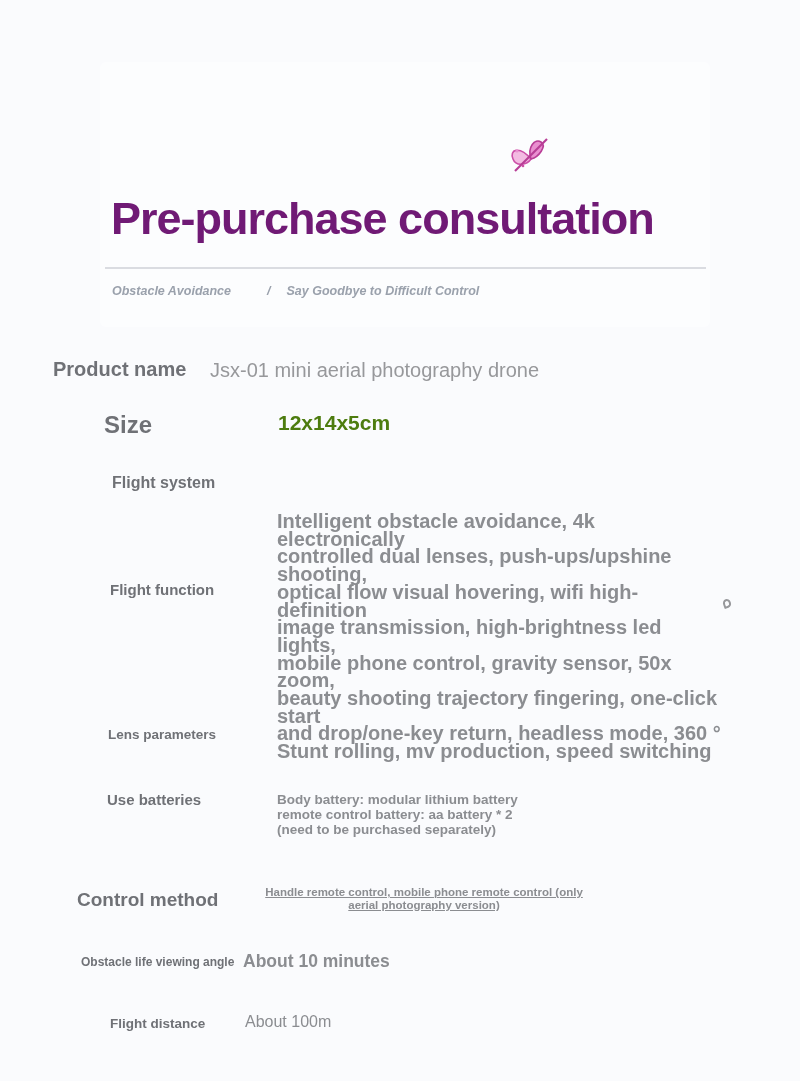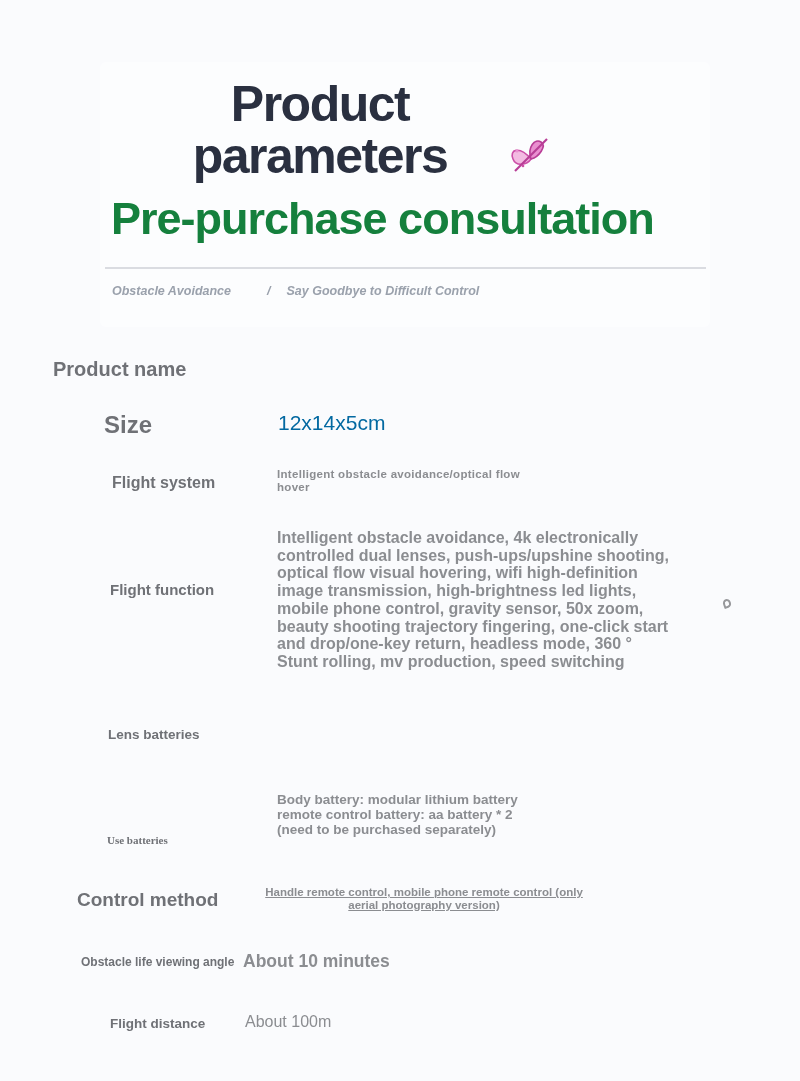--- a/index.html
+++ b/index.html
@@ -18,52 +18,52 @@
   .title{
     position:absolute;left:160px;top:78px;width:320px;
     text-align:center;
     font-size:50px;line-height:52px;font-weight:700;
     letter-spacing:-1.5px;color:#2a3040;
   }
   .butterfly{position:absolute;left:503px;top:131px;}
   .subtitle{
     position:absolute;left:111px;top:195px;
     font-size:45px;line-height:48px;font-weight:700;
-    letter-spacing:-1px;color:#15803d;white-space:nowrap;
+    letter-spacing:-1px;color:#701a75;white-space:nowrap;
   }
   .divider{
     position:absolute;left:105px;top:267px;width:601px;height:2px;
     background:#dadce1;
   }
   .tagline{
     position:absolute;left:112px;top:284px;
     display:flex;align-items:baseline;
     font-size:12.5px;font-weight:700;font-style:italic;color:#9aa1ac;
     white-space:nowrap;
   }
   .tagline .sep{margin:0 16px 0 36px;}
   .lbl{position:absolute;font-weight:700;color:#6f7176;white-space:nowrap;}
   .val{position:absolute;color:#8b8d91;white-space:pre-line;}
   
   .l0{left:53px;top:358px;font-size:20px;}
   .v0{left:210px;top:359px;font-size:20px;font-weight:400;color:#97989b;white-space:nowrap;}
   
   .l1{left:104px;top:411px;font-size:24px;}
-  .v1{left:278px;top:411px;font-size:21px;font-weight:400;color:#0369a1;white-space:nowrap;}
+  .v1{left:278px;top:411px;font-size:21px;font-weight:700;color:#4d7c0f;white-space:nowrap;}
   
   .l2{left:112px;top:474px;font-size:16px;}
   .v2{left:277px;top:468px;font-size:11.5px;font-weight:700;line-height:12.5px;letter-spacing:.3px;}
   
   .l3{left:110px;top:533px;font-size:15px;margin-top:48px;}
-  .v3{left:277px;top:529px;width:445px;font-size:16px;font-weight:700;line-height:17.7px;}
+  .v3{left:277px;top:513px;width:445px;font-size:20px;font-weight:700;line-height:17.7px;}
   
   .l4{left:108px;top:727px;font-size:13.5px;}
   .v4{left:259px;top:724px;font-size:17px;font-weight:700;white-space:nowrap;}
   
-  .l5{left:107px;top:834px;font-size:11px;font-family:Liberation Serif, serif;}
+  .l5{left:107px;top:791px;font-size:15px;}
   .v5{left:277px;top:793px;font-size:13.5px;font-weight:700;line-height:14.8px;}
   
   .l6{left:77px;top:889px;font-size:19px;}
   .v6{left:264px;top:886px;width:320px;font-size:11.5px;font-weight:700;line-height:12.6px;text-align:center;text-decoration:underline;}
   
   .l7{left:81px;top:955px;font-size:12px;}
   .v7{left:243px;top:951px;font-size:17.5px;font-weight:700;white-space:nowrap;}
   
   .l8{left:110px;top:1016px;font-size:13.5px;}
   .v8{left:245px;top:1013px;font-size:16px;font-weight:400;white-space:nowrap;}
@@ -75,24 +75,20 @@
     box-sizing:border-box;
   }
 </style>
 </head>
 <body>
 
 <div class="page">
 
   <div class="header-ghost"></div>
 
-  <div class="title">
-    <div>Product</div>
-    <div>parameters</div>
-  </div>
 
   <span class="butterfly">
     <svg width="52" height="46" viewBox="0 0 52 46">
       <path d="M28 28 C 16 14, 6 19, 10 28 C 13 36, 24 34, 28 28 Z" fill="#f3bbe2" stroke="#cc4fa8" stroke-width="1.6"></path>
       <path d="M28 28 C 24 16, 32 7, 38 11 C 44 15, 36 26, 28 28 Z" fill="#e98fd0" stroke="#b83d96" stroke-width="1.6"></path>
       <path d="M12 40 L 44 8" stroke="#b83d96" stroke-width="2.2" fill="none"></path>
       <circle cx="14" cy="20" r="1.6" fill="#e98fd0"></circle>
       <circle cx="20" cy="35" r="1.3" fill="#cc4fa8"></circle>
     </svg>
   </span>
@@ -101,41 +97,40 @@
 
   <div class="divider"></div>
 
   <div class="tagline">
     <span>Obstacle Avoidance</span>
     <span class="sep">/</span>
     <span>Say Goodbye to Difficult Control</span>
   </div>
 
   <div class="lbl l0">Product name</div>
+  <div class="val v0">Jsx-01 mini aerial photography drone</div>
 
   <div class="lbl l1">Size</div>
   <div class="val v1">12x14x5cm</div>
 
   <div class="lbl l2">Flight system</div>
-  <div class="val v2">Intelligent obstacle avoidance/optical flow
-hover</div>
 
   <div class="lbl l3">Flight function</div>
   <div class="val v3">Intelligent obstacle avoidance, 4k electronically
 controlled dual lenses, push-ups/upshine shooting,
 optical flow visual hovering, wifi high-definition
 image transmission, high-brightness led lights,
 mobile phone control, gravity sensor, 50x zoom,
 beauty shooting trajectory fingering, one-click start
 and drop/one-key return, headless mode, 360 °
 Stunt rolling, mv production, speed switching</div>
 
   <div class="speck"></div>
 
-  <div class="lbl l4">Lens batteries</div>
+  <div class="lbl l4">Lens parameters</div>
 
   <div class="lbl l5">Use batteries</div>
   <div class="val v5">Body battery: modular lithium battery
 remote control battery: aa battery * 2
 (need to be purchased separately)</div>
 
   <div class="lbl l6">Control method</div>
   <div class="val v6">Handle remote control, mobile phone remote control (only
 aerial photography version)</div>
 

